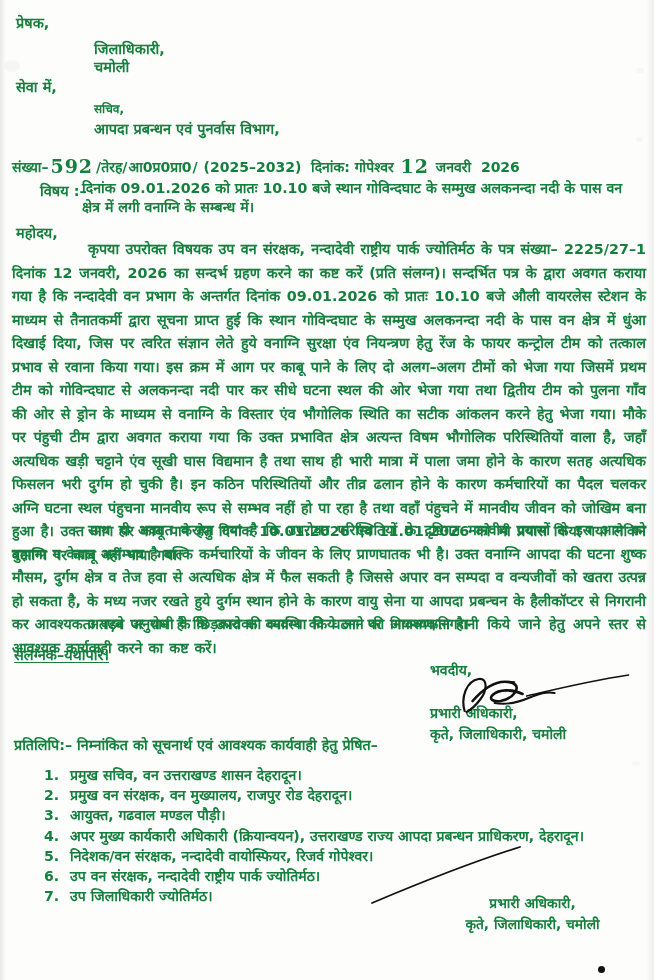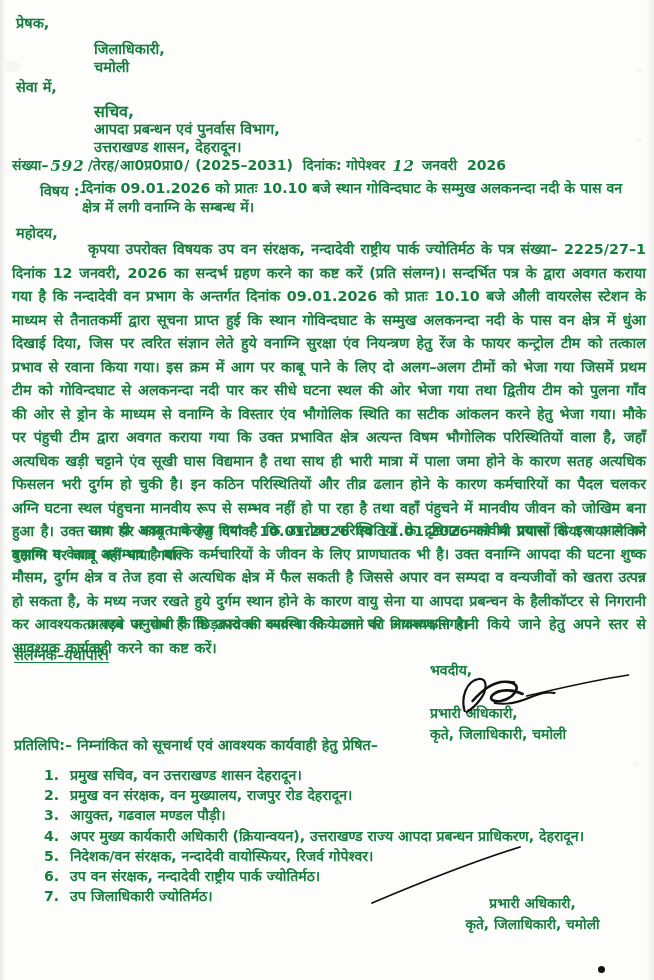--- a/index.html
+++ b/index.html
@@ -39,30 +39,29 @@
     pointer-events: none;
   }
 
   .line { position: absolute; white-space: nowrap; }
 
   
   .lbl-preshak { left: 16px; top: 12px; font-size: 14.5px; font-weight: 700; }
   .addr-from-1 { left: 94px; top: 38px; font-size: 14.5px; font-weight: 700; }
   .addr-from-2 { left: 94px; top: 56px; font-size: 14.5px; font-weight: 700; }
   .lbl-sewa    { left: 16px; top: 76px; font-size: 14.5px; font-weight: 700; }
-  .addr-to-1   { left: 94px; top: 100px; font-size: 16px; font-weight: 700; text-align: right; }
+  .addr-to-1   { left: 94px; top: 100px; font-size: 12px; font-weight: 700; text-align: right; }
   .addr-to-2   { left: 94px; top: 118px; font-size: 14.5px; font-weight: 700; }
   .addr-to-3   { left: 94px; top: 136px; font-size: 14.5px; font-weight: 700; }
 
   
   .numline { left: 12px; top: 155px; font-size: 14px; font-weight: 700; }
   .numline .hand {
     font-family: "DejaVu Serif", "Liberation Serif", serif;
-    font-style: italic;
-    font-size: 15px;
+    font-size: 19px;
     font-weight: 600;
     letter-spacing: 1px;
     vertical-align: -1px;
     padding: 0 2px;
   }
   .numline .seg { padding: 0 1px; }
   .numline .yr  { font-weight: 600; }
 
   
   .subj-label { left: 12px; top: 180px; font-size: 14.5px; font-weight: 700; margin-left: 28px; }
@@ -146,24 +145,23 @@
   <div class="scan-blot" style="left:636px;top:137px;width:7px;height:5px;"></div>
   <div class="scan-blot" style="left:632px;top:761px;width:8px;height:5px;"></div>
 
   <div class="line lbl-preshak">प्रेषक,</div>
   <div class="line addr-from-1">जिलाधिकारी,</div>
   <div class="line addr-from-2">चमोली</div>
 
   <div class="line lbl-sewa">सेवा में,</div>
   <div class="line addr-to-1">सचिव,</div>
   <div class="line addr-to-2">आपदा प्रबन्धन एवं पुनर्वास विभाग,</div>
-  <div class="line addr-to-3">उत्तराखण्ड शासन, देहरादून।</div>
 
   <div class="line numline">
-    <span>संख्या–</span><span class="hand">592</span><span class="seg">/तेरह/</span><span>आ0प्र0प्रा0</span><span class="seg">/</span>&nbsp;<span class="yr">(2025–2031)</span>&nbsp;&nbsp;<span>दिनांक:</span>&nbsp;<span>गोपेश्वर</span>&nbsp;<span class="hand">12</span>&nbsp;<span>जनवरी</span>&nbsp;&nbsp;<span>2026</span>
+    <span>संख्या–</span><span class="hand">592</span><span class="seg">/तेरह/</span><span>आ0प्र0प्रा0</span><span class="seg">/</span>&nbsp;<span class="yr">(2025–2032)</span>&nbsp;&nbsp;<span>दिनांक:</span>&nbsp;<span>गोपेश्वर</span>&nbsp;<span class="hand">12</span>&nbsp;<span>जनवरी</span>&nbsp;&nbsp;<span>2026</span>
   </div>
 
   <div class="line subj-label">विषय :–</div>
   <div class="subj-body">दिनांक 09.01.2026 को प्रातः 10.10 बजे स्थान गोविन्दघाट के सम्मुख अलकनन्दा नदी के पास वन क्षेत्र में लगी वनाग्नि के सम्बन्ध में।</div>
 
   <div class="line lbl-mahoday">महोदय,</div>
 
   <div class="para p1"><span>कृपया उपरोक्त विषयक उप वन संरक्षक, नन्दादेवी राष्ट्रीय पार्क ज्योतिर्मठ के पत्र संख्या– 2225/27–1 दिनांक 12 जनवरी, 2026 का सन्दर्भ ग्रहण करने का कष्ट करें </span><b>(प्रति संलग्न)</b><span>। सन्दर्भित पत्र के द्वारा अवगत कराया गया है कि नन्दादेवी वन प्रभाग के अन्तर्गत दिनांक 09.01.2026 को प्रातः 10.10 बजे औली वायरलेस स्टेशन के माध्यम से तैनातकर्मी द्वारा सूचना प्राप्त हुई कि स्थान गोविन्दघाट के सम्मुख अलकनन्दा नदी के पास वन क्षेत्र में धुंआ दिखाई दिया, जिस पर त्वरित संज्ञान लेते हुये वनाग्नि सुरक्षा एंव नियन्त्रण हेतु रेंज के फायर कन्ट्रोल टीम को तत्काल प्रभाव से रवाना किया गया। इस क्रम में आग पर काबू पाने के लिए दो अलग–अलग टीमों को भेजा गया जिसमें प्रथम टीम को गोविन्दघाट से अलकनन्दा नदी पार कर सीधे घटना स्थल की ओर भेजा गया तथा द्वितीय टीम को पुलना गाँव की ओर से ड्रोन के माध्यम से वनाग्नि के विस्तार एंव भौगोलिक स्थिति का सटीक आंकलन करने हेतु भेजा गया। मौके पर पंहुची टीम द्वारा अवगत कराया गया कि उक्त प्रभावित क्षेत्र अत्यन्त विषम भौगोलिक परिस्थितियों वाला है, जहाँ अत्यधिक खड़ी चट्टाने एंव सूखी घास विद्यमान है तथा साथ ही भारी मात्रा में पाला जमा होने के कारण सतह अत्यधिक फिसलन भरी दुर्गम हो चुकी है। इन कठिन परिस्थितियों और तीव्र ढलान होने के कारण कर्मचारियों का पैदल चलकर अग्नि घटना स्थल पंहुचना मानवीय रूप से सम्भव नहीं हो पा रहा है तथा वहाँ पंहुचने में मानवीय जीवन को जोखिम बना हुआ है। उक्त आग पर काबू पाने हेतु दिनांक 10.01.2026 एंव 11.01.2026 को भी प्रयास किया गया लेकिन वनाग्नि पर काबू नहीं पाया गया।</span></div>
 
   <div class="para p2">साथ ही अवगत कराया गया है कि उपरोक्त परिस्थितियों के दृष्टिगत मानवीय प्रयासों से इस आग को बुझाना न केवल असम्भव है बल्कि कर्मचारियों के जीवन के लिए प्राणघातक भी है। उक्त वनाग्नि आपदा की घटना शुष्क मौसम, दुर्गम क्षेत्र व तेज हवा से अत्यधिक क्षेत्र में फैल सकती है जिससे अपार वन सम्पदा व वन्यजीवों को खतरा उत्पन्न हो सकता है, के मध्य नजर रखते हुये दुर्गम स्थान होने के कारण वायु सेना या आपदा प्रबन्चन के हैलीकॉप्टर से निगरानी कर आवश्यकता पड़ने पर पानी के छिड़काव की व्यवस्था किये जाने की आवश्यकता है।</div>

